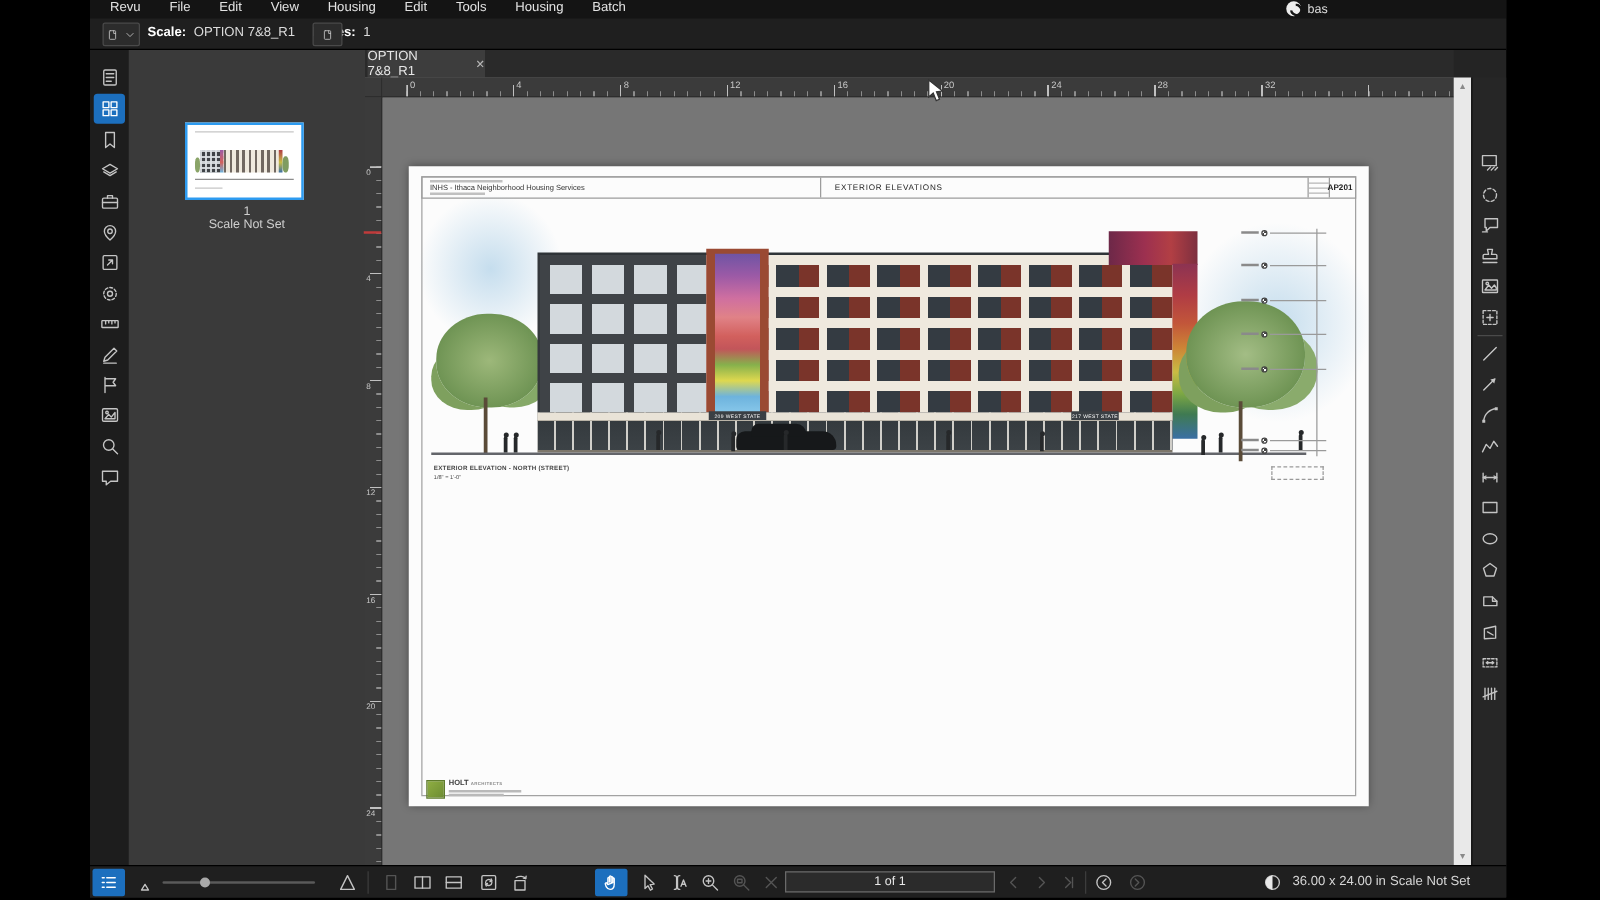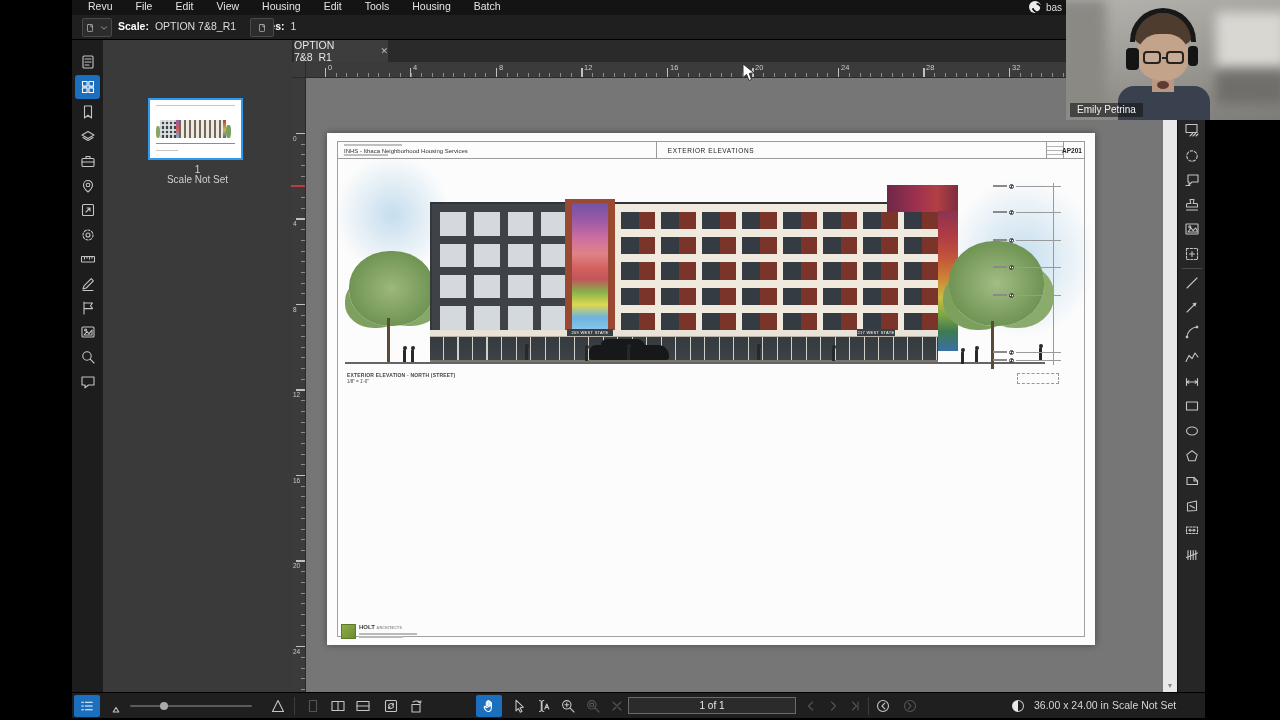--- a/index.html
+++ b/index.html
@@ -824,32 +824,14 @@
       <div class="sbtxt" style="left:1040px">Scale Not Set</div>
     </div>
   </div>
 
   <div class="cursor">
     <svg width="14" height="20" viewBox="0 0 14 20">
         <path d="M1 1 L1 14.5 L4.6 11.4 L7 17.5 L9.6 16.4 L7.2 10.4 L12 9.8 Z" fill="#fff" stroke="#333" stroke-width="1"></path>
       </svg>
   </div>
 
-  <div class="video">
-    <div class="v-blob" style="left:-10px;top:0;width:50px;height:120px;background:#8a8984;"></div>
-    <div class="v-blob" style="left:150px;top:12px;width:70px;height:55px;background:#d8d7d2;"></div>
-    <div class="v-blob" style="left:150px;top:72px;width:70px;height:32px;background:#6f6e6a;"></div>
-    <div class="v-cup" style="left:122px;top:46px;width:10px;height:20px;"></div>
-    <div class="v-body"></div>
-    <div class="v-neck"></div>
-    <div class="v-head"></div>
-    <div class="v-hair"></div>
-    <div class="v-band"></div>
-    <div class="v-head" style="top:34px;height:46px;border-radius:42%;"></div>
-    <div class="v-cup" style="left:60px;top:48px;width:13px;height:22px;"></div>
-    <div class="v-glass" style="left:77px;top:51px;"></div>
-    <div class="v-glass" style="left:100px;top:51px;"></div>
-    <div class="v-bridge"></div>
-    <div class="v-mouth"></div>
-    <div class="v-name">Emily Petrina</div>
-  </div>
 
 </div>
 
 </body></html>

